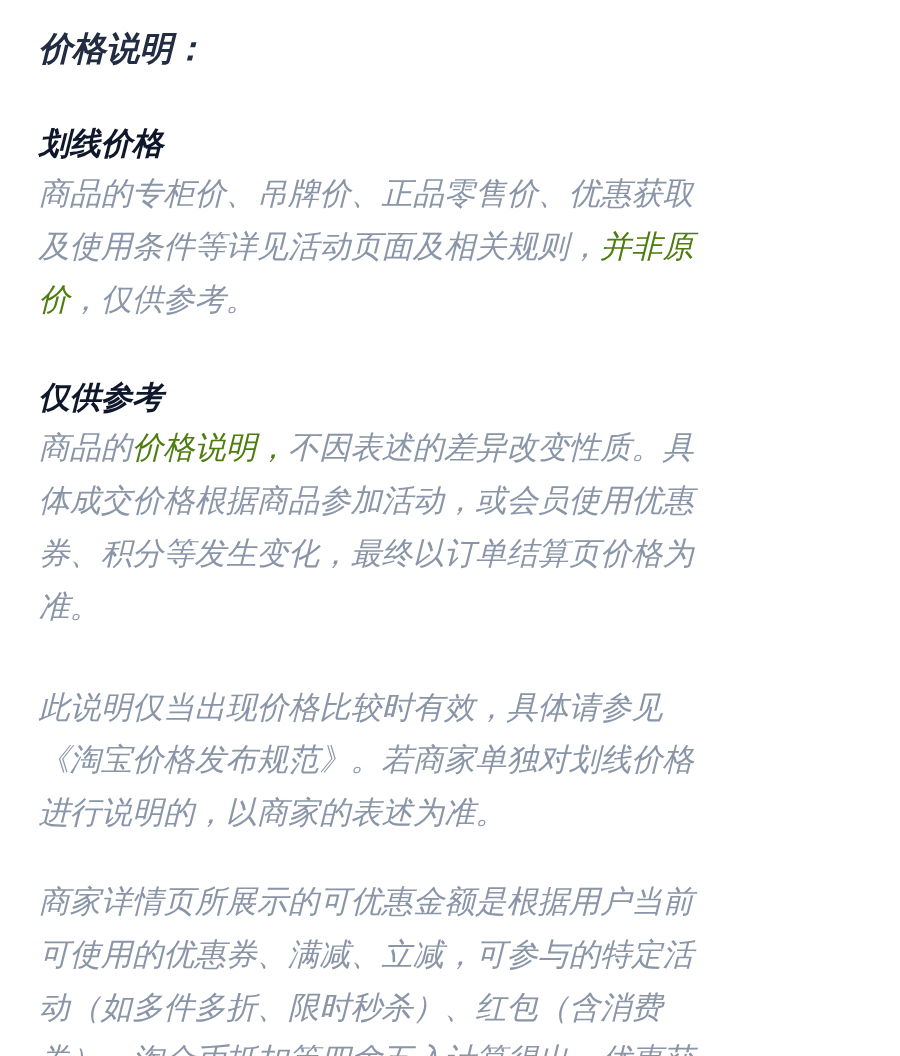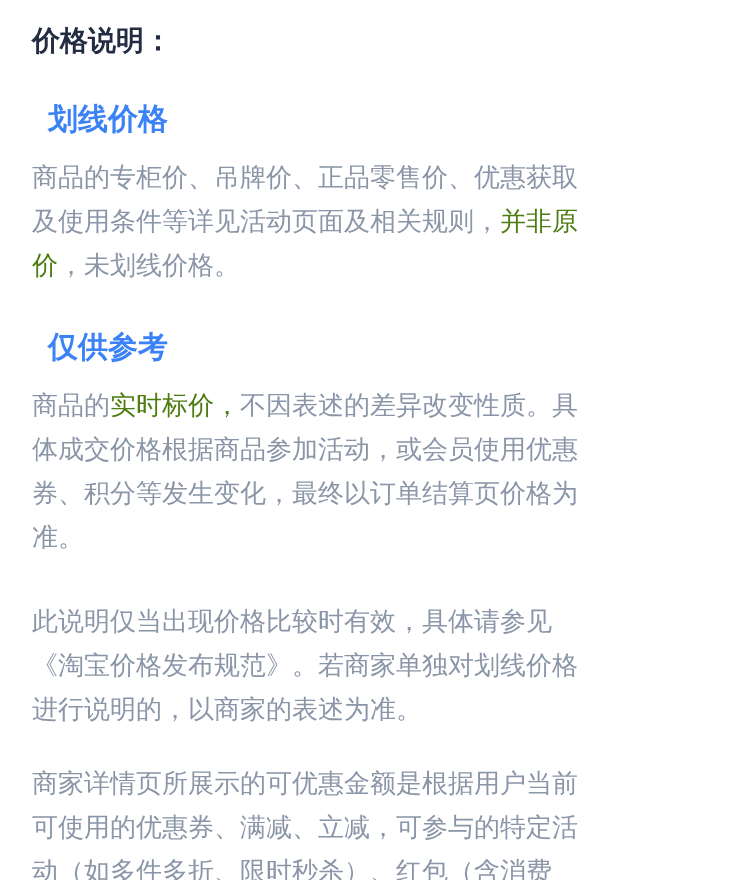--- a/index.html
+++ b/index.html
@@ -12,44 +12,45 @@
     height: 880px;
     overflow: hidden;
     font-family: "Liberation Sans", "DejaVu Sans", sans-serif;
   }
   .page {
     box-sizing: border-box;
     width: 618px;
     height: 880px;
     padding: 19px 32px 4px 32px;
     background: #ffffff;
+    font-style: italic;
   }
   .page-title {
     margin: 0 0 36px 0;
     font-size: 28px;
     font-weight: bold;
     line-height: 44px;
     color: #222c42;
     letter-spacing: 0;
   }
   .notice-section {
     margin: 0 0 40px 0;
   }
   .notice-section:nth-of-type(3) {
     margin-bottom: 30px;
   }
   .notice-section:last-of-type {
     margin-bottom: 0;
   }
   .section-heading {
-    margin: 16px;
-    font-size: 30px;
+    margin: 0;
+    font-size: 26px;
     font-weight: bold;
     line-height: 40px;
-    color: #3b82f6;
+    color: #0f172a;
   }
   .section-paragraph {
     margin: 0;
     font-size: 26px;
     font-weight: normal;
     line-height: 44px;
     color: #8a96a8;
     text-align: left;
     word-break: break-all;
   }
@@ -58,25 +59,25 @@
   }
 </style>
 </head>
 <body>
 
 <div class="page">
   <h1 class="page-title">价格说明：</h1>
   <div id="sections-root">
       <section class="notice-section">
         <h2 class="section-heading">划线价格</h2>
-        <p class="section-paragraph"><span class="text-run">商品的专柜价、吊牌价、正品零售价、优惠获取及使用条件等详见活动页面及相关规则，</span><span class="highlight-run">并非原价</span><span class="text-run">，未划线价格。</span></p>
+        <p class="section-paragraph"><span class="text-run">商品的专柜价、吊牌价、正品零售价、优惠获取及使用条件等详见活动页面及相关规则，</span><span class="highlight-run">并非原价</span><span class="text-run">，仅供参考。</span></p>
       </section>
       <section class="notice-section">
         <h2 class="section-heading">仅供参考</h2>
-        <p class="section-paragraph"><span class="text-run">商品的</span><span class="highlight-run">实时标价，</span><span class="text-run">不因表述的差异改变性质。具体成交价格根据商品参加活动，或会员使用优惠券、积分等发生变化，最终以订单结算页价格为准。</span></p>
+        <p class="section-paragraph"><span class="text-run">商品的</span><span class="highlight-run">价格说明，</span><span class="text-run">不因表述的差异改变性质。具体成交价格根据商品参加活动，或会员使用优惠券、积分等发生变化，最终以订单结算页价格为准。</span></p>
       </section>
       <section class="notice-section">
         <p class="section-paragraph"><span class="text-run">此说明仅当出现价格比较时有效，具体请参见《淘宝价格发布规范》。若商家单独对划线价格进行说明的，以商家的表述为准。</span></p>
       </section>
       <section class="notice-section">
         <p class="section-paragraph"><span class="text-run">商家详情页所展示的可优惠金额是根据用户当前可使用的优惠券、满减、立减，可参与的特定活动（如多件多折、限时秒杀）、红包（含消费券）、淘金币抵扣等四舍五入计算得出，优惠获取及使用条件等详见活动页面及相关规则（如有），实际价格以结算页面展示为准。</span></p>
       </section>
     </div>
 </div>
 

